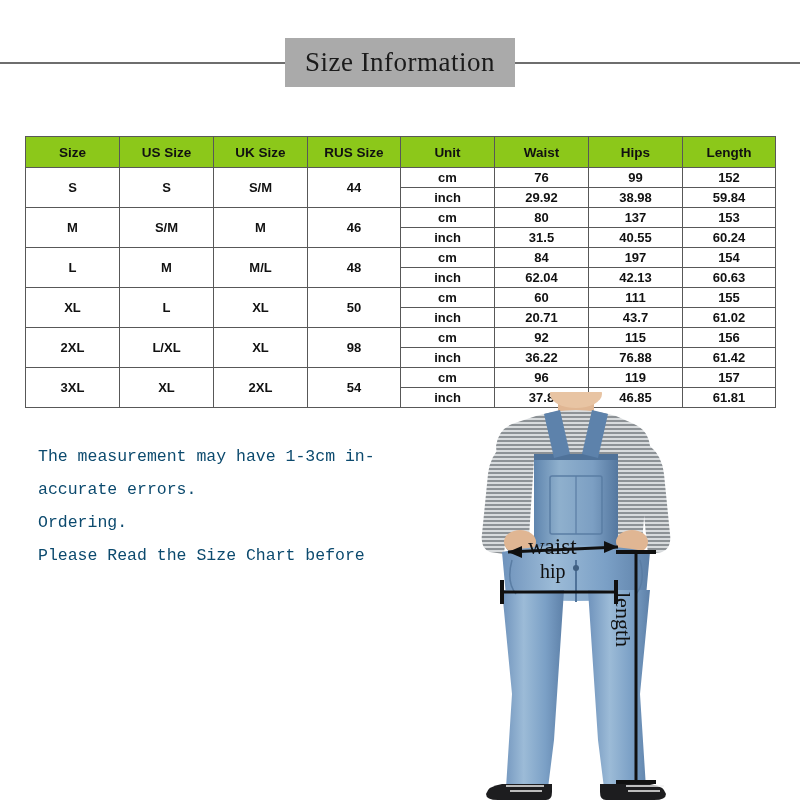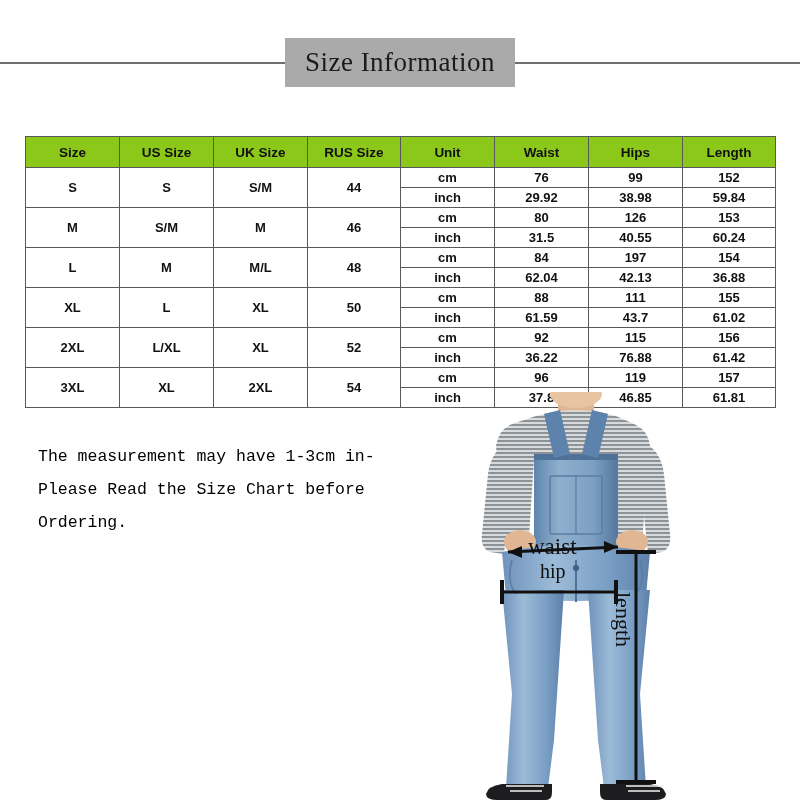--- a/index.html
+++ b/index.html
@@ -94,21 +94,21 @@
   
   .note-block {
     position: absolute;
     left: 38px;
     top: 440px;
     width: 400px;
   }
   .note-line {
     font-family: "Liberation Mono", monospace;
     font-size: 16.5px;
-    color: #000000;
+    color: #0c4a6e;
     line-height: 33px;
     white-space: pre;
   }
 
   
   .photo-area {
     position: absolute;
     left: 440px;
     top: 392px;
     width: 290px;
@@ -210,21 +210,21 @@
         <td>59.84</td>
       </tr>
 
       <tr>
         <td rowspan="2">M</td>
         <td rowspan="2">S/M</td>
         <td rowspan="2">M</td>
         <td rowspan="2">46</td>
         <td>cm</td>
         <td>80</td>
-        <td>126</td>
+        <td>137</td>
         <td>153</td>
       </tr>
       <tr>
         <td>inch</td>
         <td>31.5</td>
         <td>40.55</td>
         <td>60.24</td>
       </tr>
 
       <tr>
@@ -234,45 +234,45 @@
         <td rowspan="2">48</td>
         <td>cm</td>
         <td>84</td>
         <td>197</td>
         <td>154</td>
       </tr>
       <tr>
         <td>inch</td>
         <td>62.04</td>
         <td>42.13</td>
-        <td>36.88</td>
+        <td>60.63</td>
       </tr>
 
       <tr>
         <td rowspan="2">XL</td>
         <td rowspan="2">L</td>
         <td rowspan="2">XL</td>
         <td rowspan="2">50</td>
         <td>cm</td>
-        <td>88</td>
+        <td>60</td>
         <td>111</td>
         <td>155</td>
       </tr>
       <tr>
         <td>inch</td>
-        <td>61.59</td>
+        <td>20.71</td>
         <td>43.7</td>
         <td>61.02</td>
       </tr>
 
       <tr>
         <td rowspan="2">2XL</td>
         <td rowspan="2">L/XL</td>
         <td rowspan="2">XL</td>
-        <td rowspan="2">52</td>
+        <td rowspan="2">98</td>
         <td>cm</td>
         <td>92</td>
         <td>115</td>
         <td>156</td>
       </tr>
       <tr>
         <td>inch</td>
         <td>36.22</td>
         <td>76.88</td>
         <td>61.42</td>
@@ -293,22 +293,23 @@
         <td>37.8</td>
         <td>46.85</td>
         <td>61.81</td>
       </tr>
     </tbody>
   </table>
 </div>
 
 <div class="note-block">
   <div class="note-line">The measurement may have 1-3cm in-</div>
+  <div class="note-line">accurate errors.</div>
+  <div class="note-line">Ordering.</div>
   <div class="note-line">Please Read the Size Chart before</div>
-  <div class="note-line">Ordering.</div>
 </div>
 
 <div class="photo-area">
 
   <svg class="model" viewBox="0 0 290 408">
     <defs>
       <linearGradient id="denimLeg" x1="0" y1="0" x2="1" y2="0">
         <stop offset="0%" stop-color="#6f93bc"></stop>
         <stop offset="35%" stop-color="#9cbbd7"></stop>
         <stop offset="70%" stop-color="#7ba0c6"></stop>

